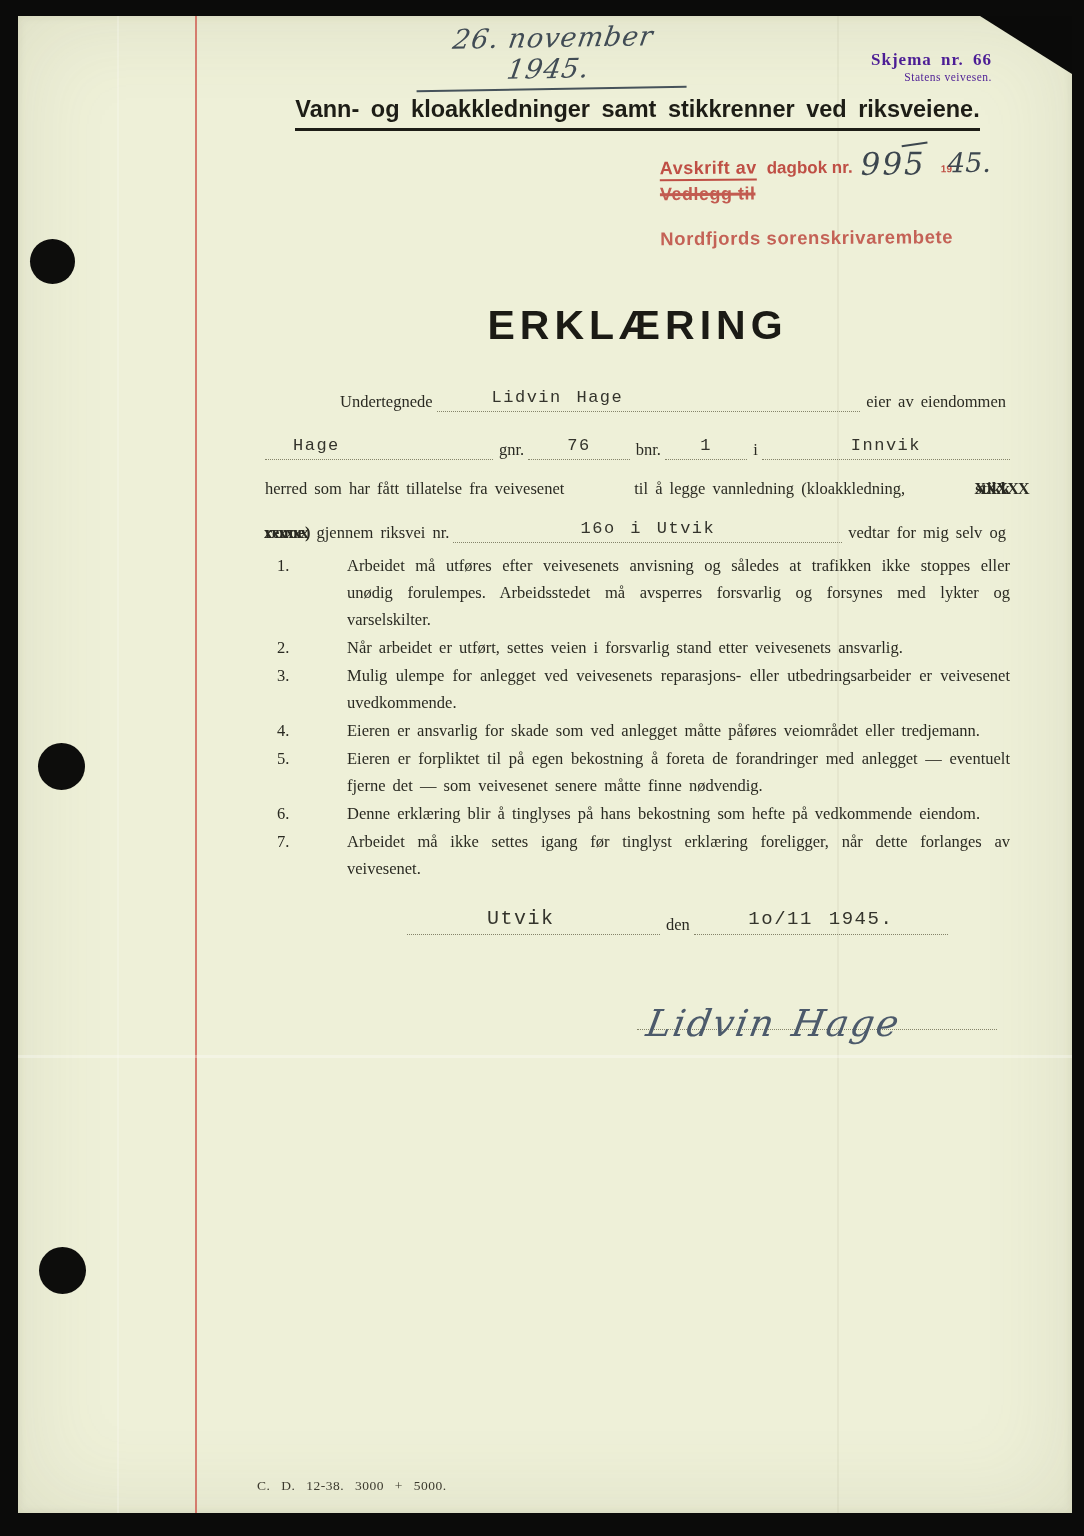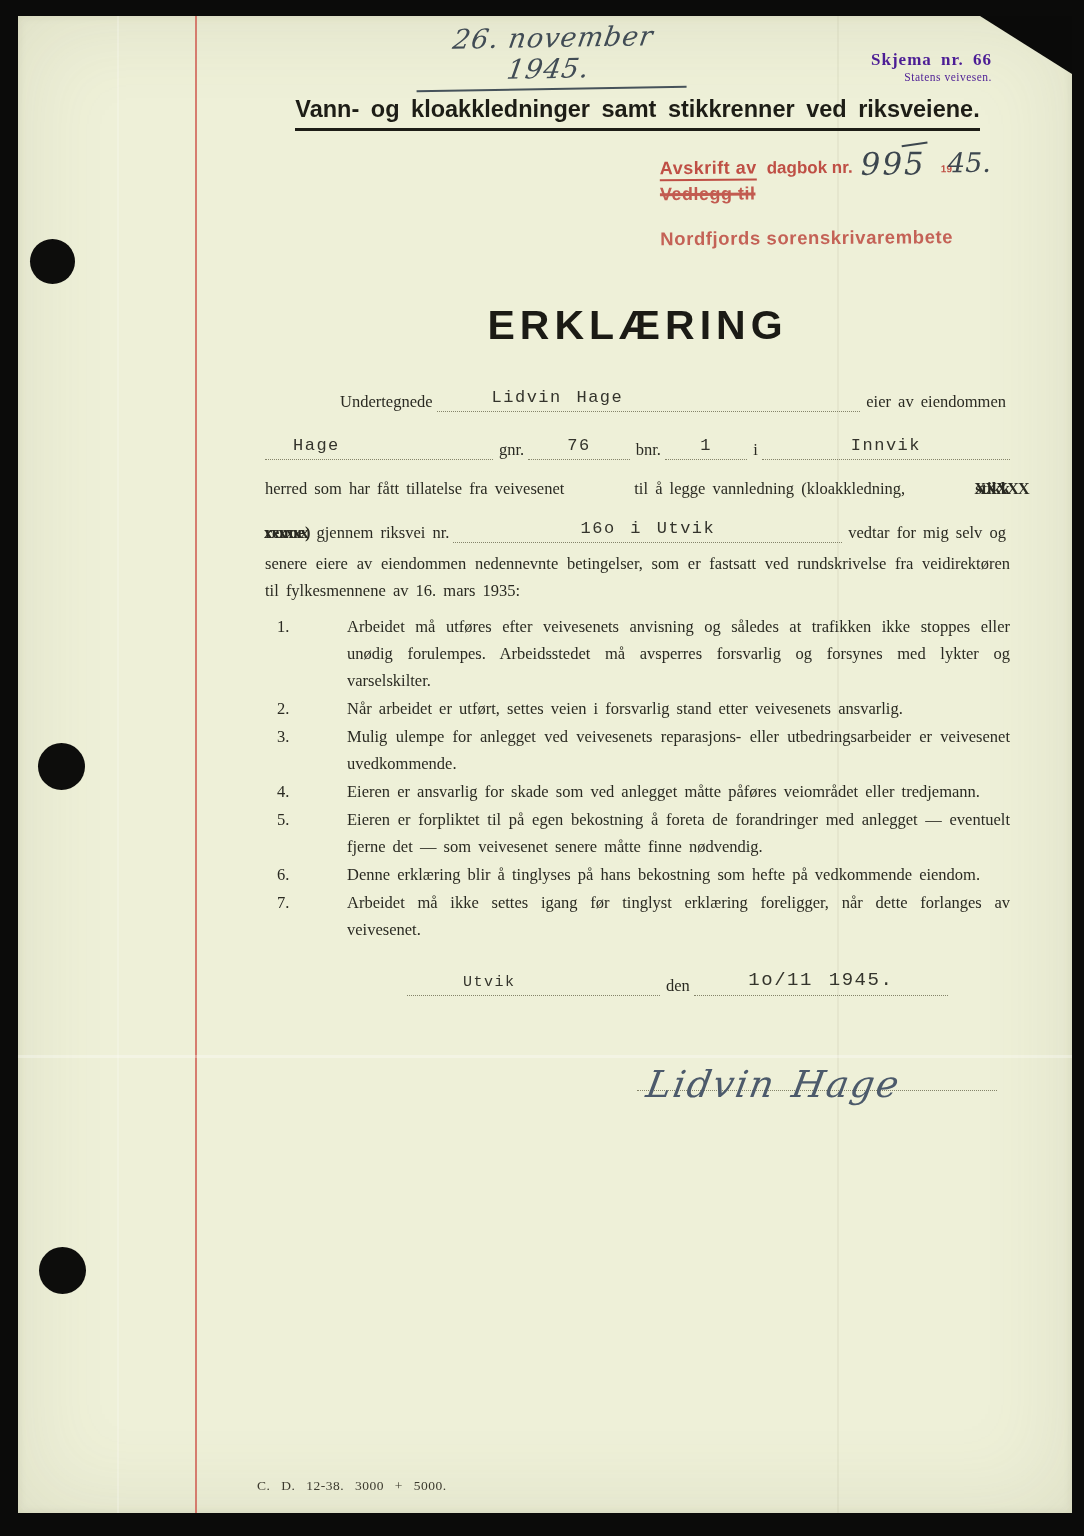--- a/index.html
+++ b/index.html
@@ -74,21 +74,21 @@
   .overtype{position:relative;display:inline-block;white-space:nowrap;font-weight:bold;}
   .overtype .xs{position:absolute;left:-1px;top:0;letter-spacing:-1px;font-weight:bold;}
   .row3{margin-top:7px;height:34px;}
   .row3 .fill{flex:1;}
   .intro{margin-top:7px;}
   .conds{margin-top:9px;padding-left:12px;}
   .cond{display:flex;line-height:27px;margin-top:1px;}
   .cond .num{width:30px;flex:0 0 30px;}
   .cond .txt{flex:1;text-align:justify;margin-left:40px;}
   .daterow{margin-top:13px;height:40px;padding-left:142px;}
-  .f-utvik{width:253px;} .f-utvik .typed{left:56px;font-size:15px;}
+  .f-utvik{width:253px;} .f-utvik .typed{left:80px;font-size:20px;}
   .f-dato{width:254px;text-align:right;} .f-dato .typed{font-size:19px;}
   .sigrow{margin-top:16px;margin-left:372px;width:360px;height:78px;position:relative;
           border-bottom:1.5px dotted #84846a;}
   .signature{position:absolute;left:10px;bottom:-16px;font-size:37px;letter-spacing:2px;
           color:#4c5a6b;white-space:nowrap;}
   .print-code{position:absolute;left:239px;top:1462px;font-size:13.5px;color:#3c3a2e;
           letter-spacing:.5px;word-spacing:7px;}
 </style>
 </head>
 <body>
@@ -175,21 +175,20 @@
           <span class="base">renne)</span>
           <span class="xs">xxxxxx</span>
         </span>
         <span class="lbl">gjennem riksvei nr.</span>
         <span class="fill center-typed">
           <span class="typed">16o i Utvik</span>
         </span>
         <span class="lbl">vedtar for mig selv og</span>
       </div>
 
-      <div class="para intro">senere eiere av eiendommen nedennevnte betingelser, som er fastsatt ved rundskrivelse fra veidirektøren til fylkesmennene av 16. mars 1935:</div>
 
       <div class="conds">
         <div class="cond">
           <span class="num">1.</span>
           <span class="txt">Arbeidet må utføres efter veivesenets anvisning og således at trafikken ikke stoppes eller unødig forulempes. Arbeidsstedet må avsperres forsvarlig og forsynes med lykter og varselskilter.</span>
         </div>
         <div class="cond">
           <span class="num">2.</span>
           <span class="txt">Når arbeidet er utført, settes veien i forsvarlig stand etter veivesenets ansvarlig.</span>
         </div>

